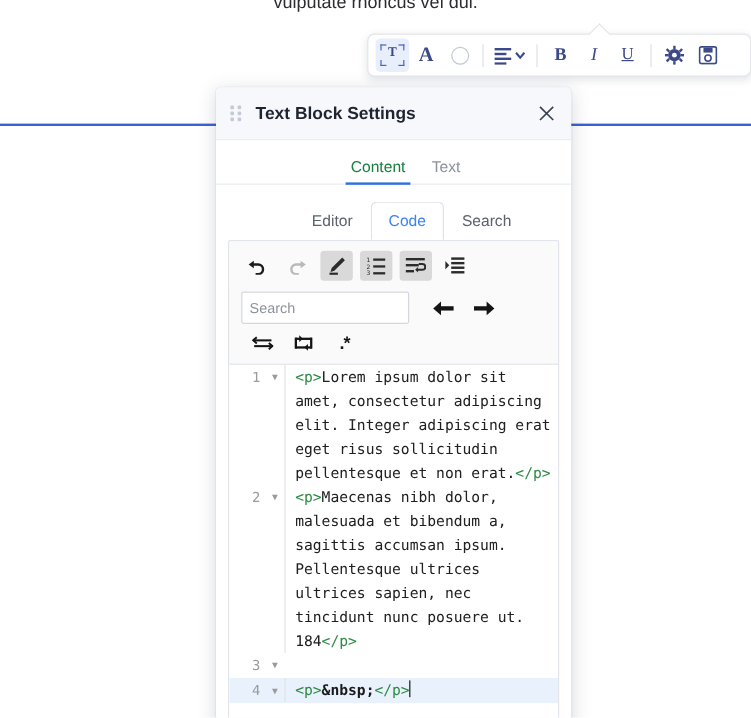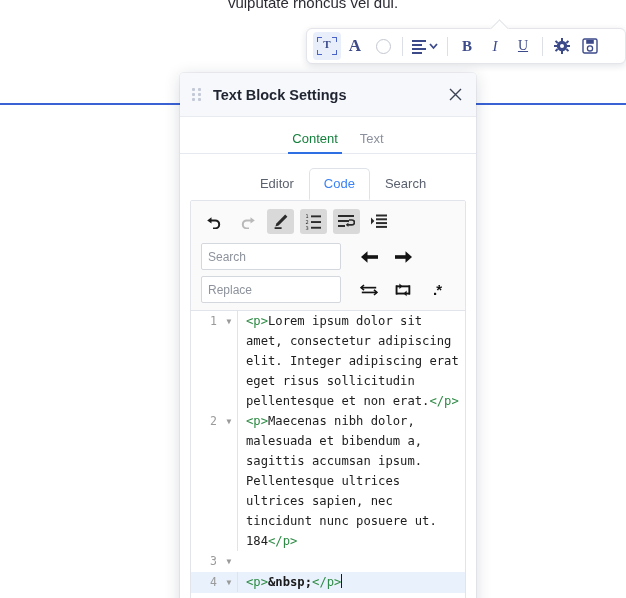--- a/index.html
+++ b/index.html
@@ -470,21 +470,20 @@
           <div class="sr-ico">
             <svg width="19" height="14" viewBox="0 0 19 14">
               <path d="M11.5 1.2 L18 7 L11.5 12.8 Z" fill="#141414"></path>
               <rect x="1" y="5.2" width="12" height="3.6" fill="#141414"></rect>
             </svg>
           </div>
         </div>
       </div>
 
       <div class="sr-row" style="padding-bottom:7px;">
-        <div class="sr-input">Replace</div>
         <div class="sr-actions">
           <div class="sr-ico">
             <svg width="18" height="14" viewBox="0 0 18 14">
               <path d="M4 2 L1 4.6 L4 7.2" stroke="#141414" stroke-width="1.6" fill="none"></path>
               <rect x="1.2" y="3.8" width="15" height="1.7" fill="#141414"></rect>
               <path d="M14 6.8 L17 9.4 L14 12" stroke="#141414" stroke-width="1.6" fill="none"></path>
               <rect x="1.8" y="8.6" width="15" height="1.7" fill="#141414"></rect>
             </svg>
           </div>
           <div class="sr-ico">

